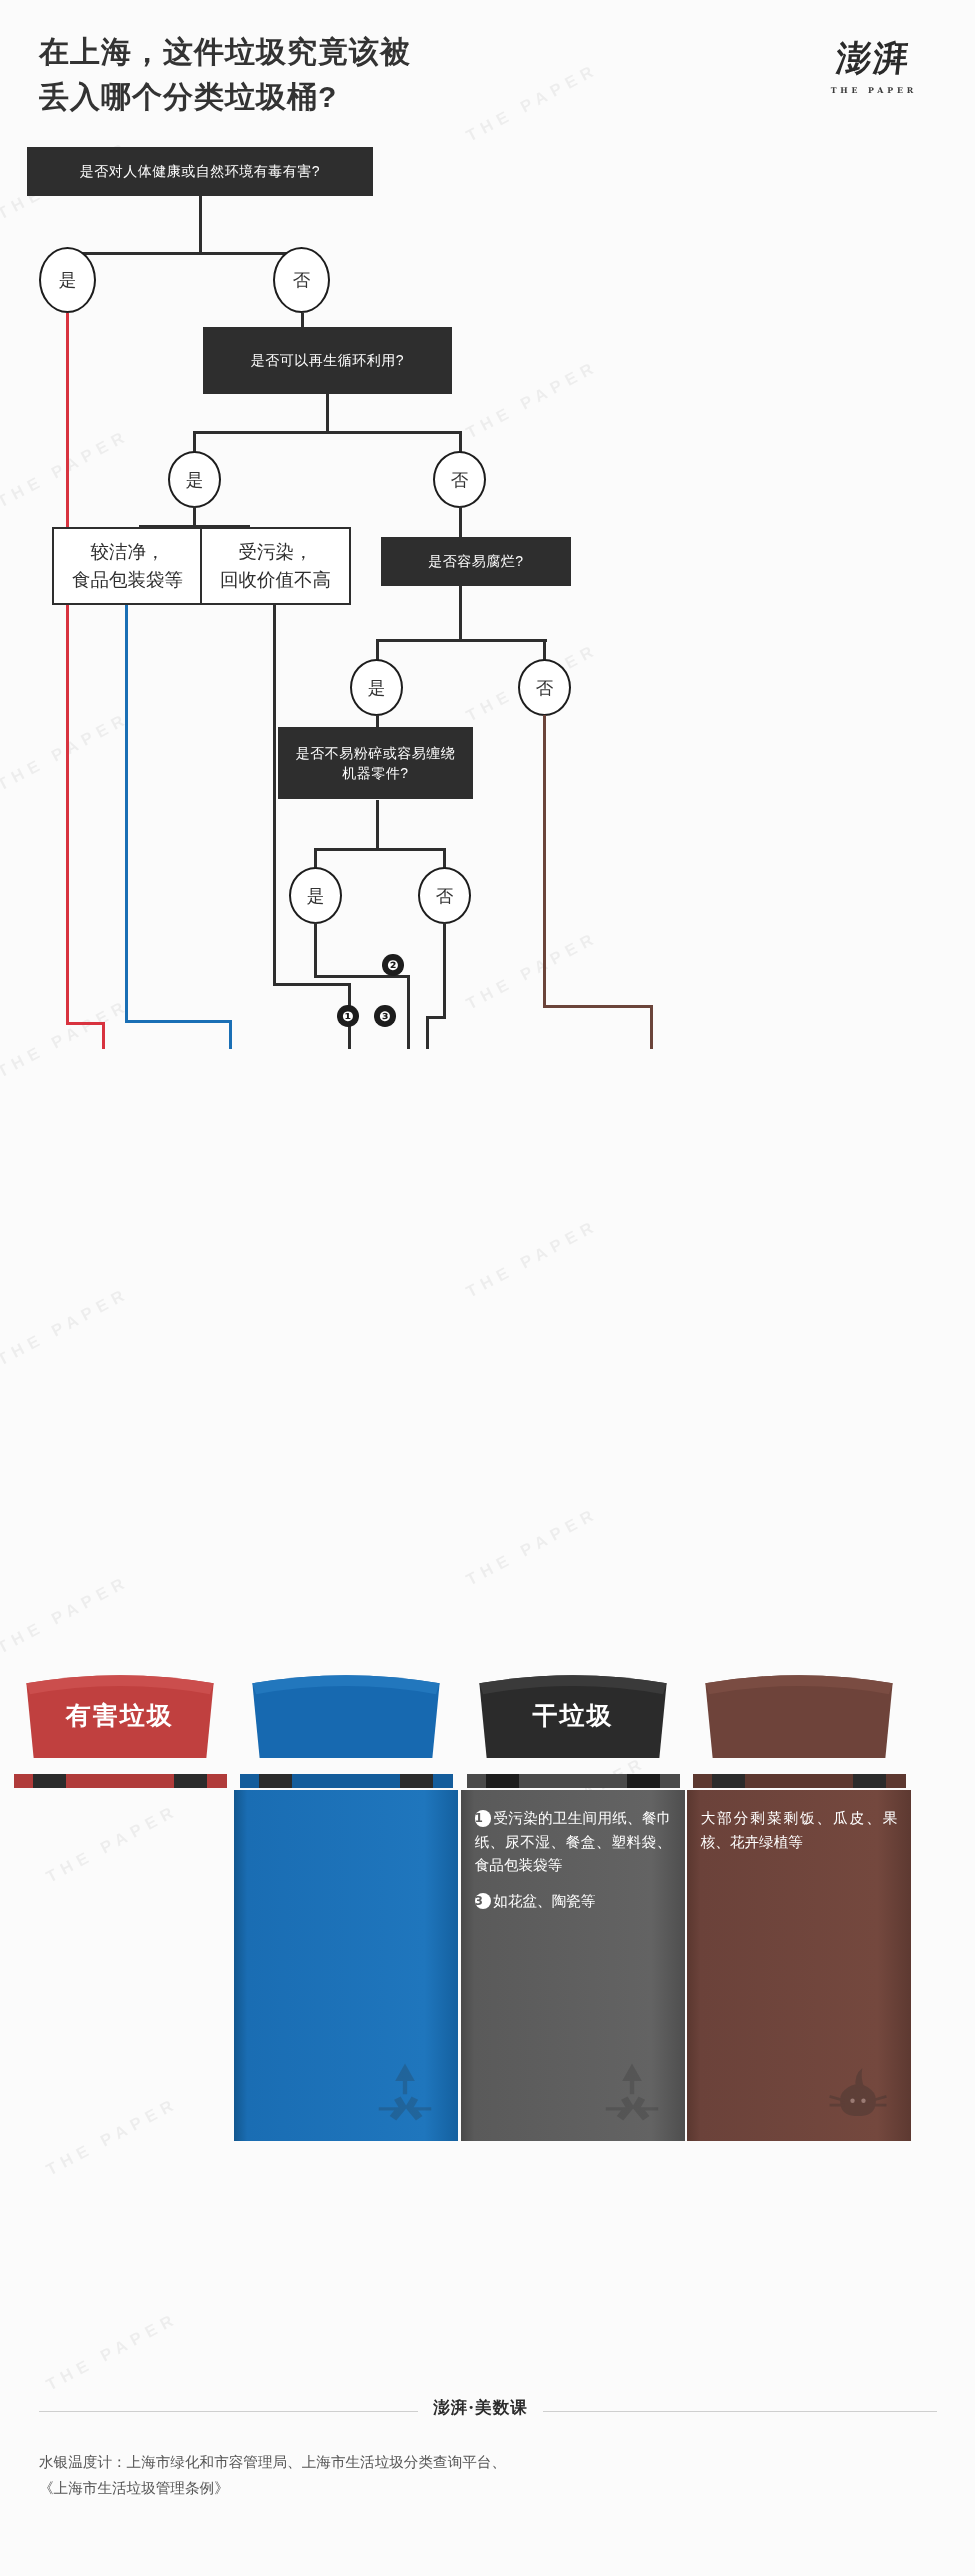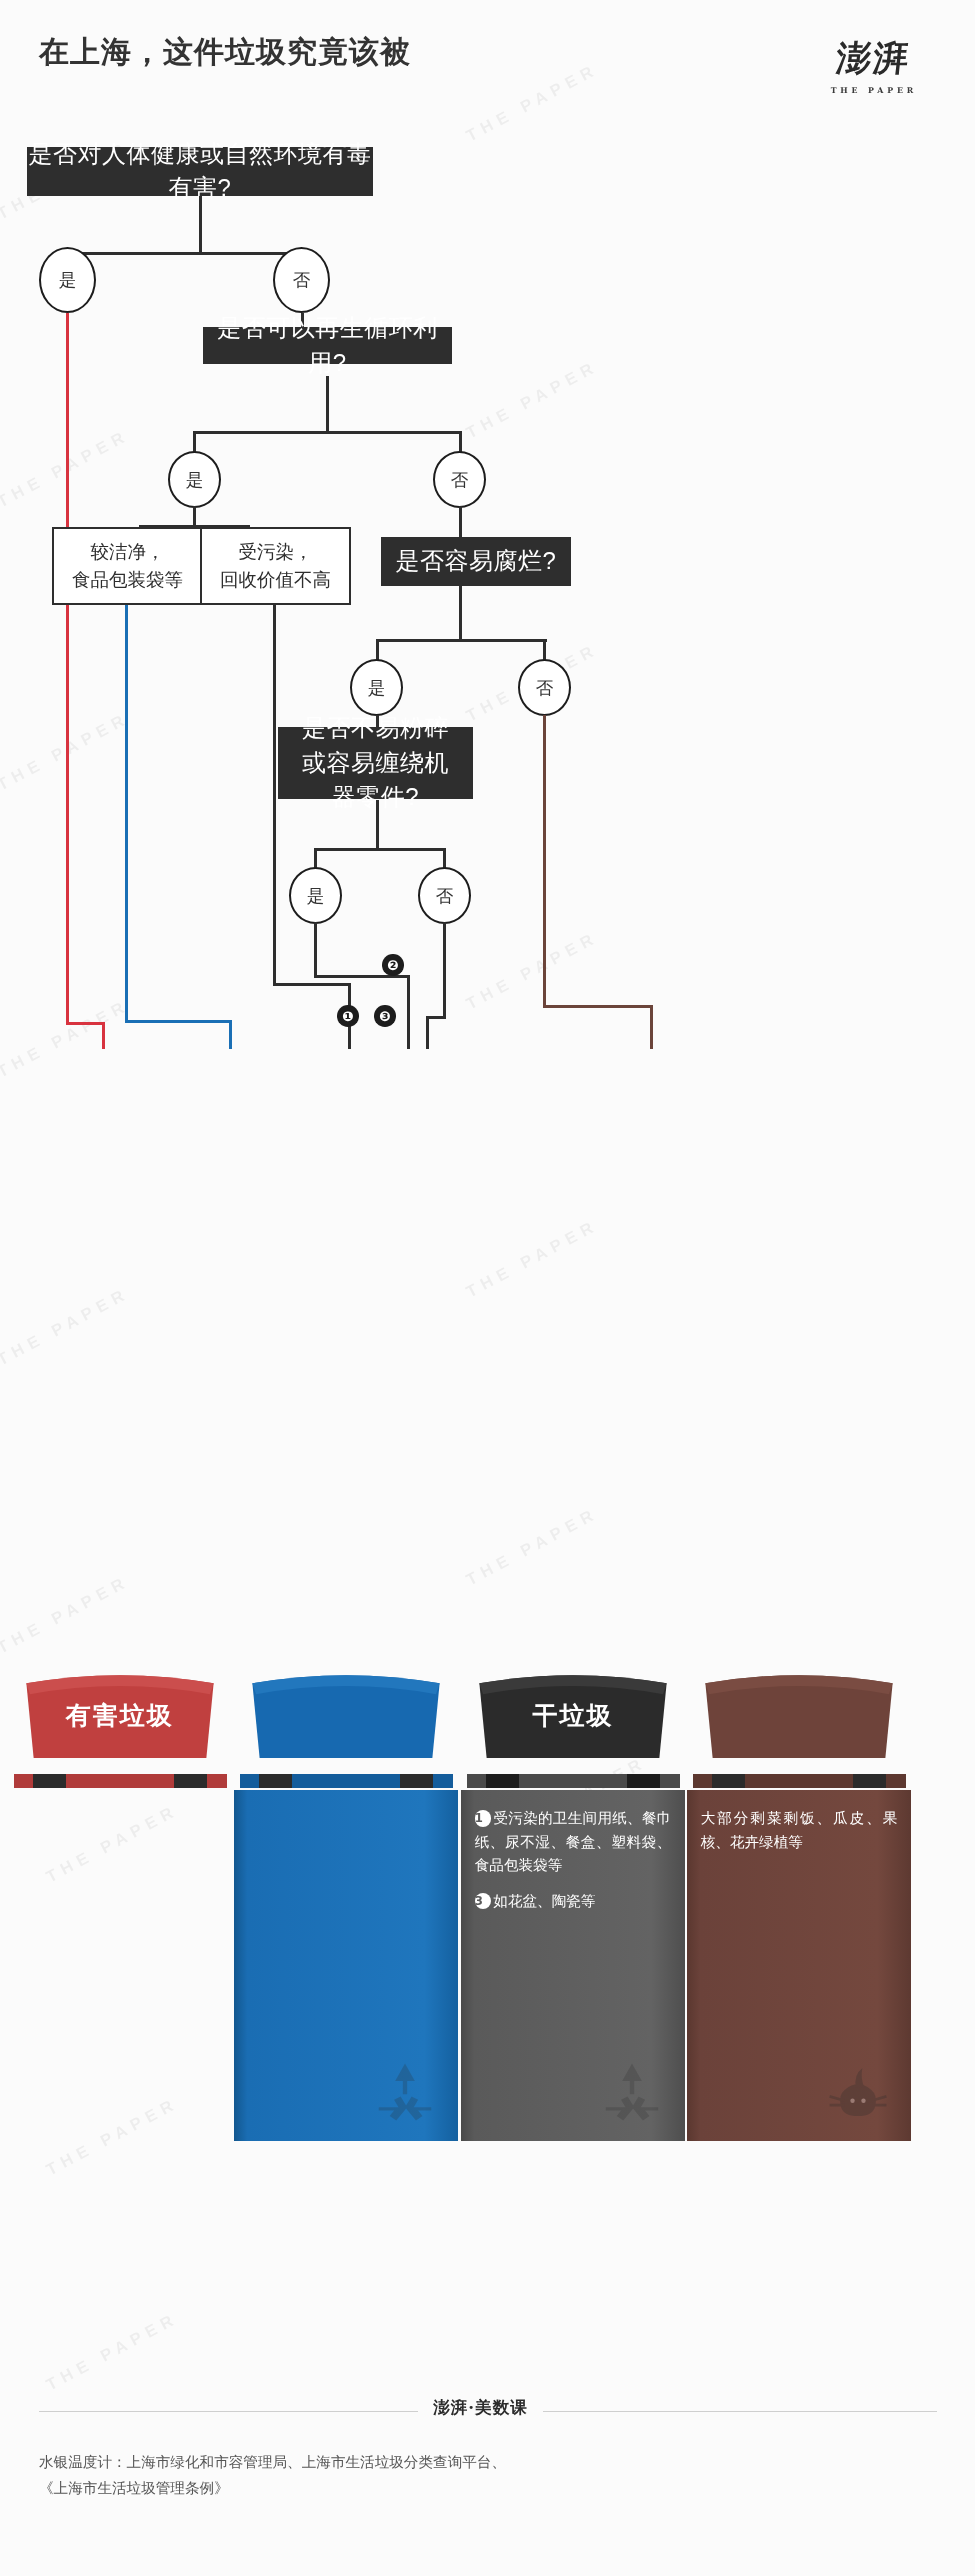--- a/index.html
+++ b/index.html
@@ -25,21 +25,21 @@
   .logo-mark { font-size: 35px; font-weight: 700; color: #2a2a2a;
                font-family: "DejaVu Serif", serif; letter-spacing: 2px;
                transform: skewX(-6deg); }
   .logo-sub { font-size: 7.8px; letter-spacing: 3.9px; color: #3a3a3a; font-weight: 700;
               margin-top: 3.9px; font-family: "DejaVu Serif", serif; }
 
   
   .flow { position: absolute; left: 0; top: 137px; width: 976px; height: 1532px; }
   .qbox { position: absolute; background: #2e2e2e; color: #ffffff;
           display: flex; align-items: center; justify-content: center;
-          text-align: center; font-size: 24px; font-weight: 500; line-height: 1.45;
+          text-align: center; font-size: 14px; font-weight: 500; line-height: 1.45;
           letter-spacing: 0.5px; }
   .wbox { position: absolute; background: #ffffff; border: 2.9px solid #2e2e2e;
           color: #2e2e2e; display: flex; align-items: center; justify-content: center;
           text-align: center; font-size: 18.5px; line-height: 1.5; }
   .node { position: absolute; border: 2.9px solid #1d1d1d; background: #ffffff;
           border-radius: 50%; display: flex; align-items: center; justify-content: center;
           color: #333333; font-size: 17.6px; }
   .ln { position: absolute; background: #2e2e2e; }
   .ln.h { height: 2.9px; }
   .ln.v { width: 2.9px; }
@@ -105,20 +105,21 @@
   <div class="wm" style="left:459px;  top:1537px;">THE PAPER</div>
   <div class="wm" style="left:39px;   top:1834px;">THE PAPER</div>
   <div class="wm" style="left:507px;  top:1786px;">THE PAPER</div>
   <div class="wm" style="left:39px;   top:2127px;">THE PAPER</div>
   <div class="wm" style="left:507px;  top:2069px;">THE PAPER</div>
   <div class="wm" style="left:39px;   top:2342px;">THE PAPER</div>
 
   <div class="header">
     <div class="title">
       <div>在上海，这件垃圾究竟该被</div>
+      <div>丢入哪个分类垃圾桶?</div>
     </div>
     <div class="logo">
       <div class="logo-mark">澎湃</div>
       <div class="logo-sub">THE PAPER</div>
     </div>
   </div>
 
   <div class="flow">
 
     <div class="qbox" style="left:27px; top:9.8px; width:346px; height:49px;">是否对人体健康或自然环境有毒有害?</div>
@@ -128,21 +129,21 @@
     <div class="ln v" style="left:301px; top:115px; height:22.4px;"></div>
 
     <div class="node" style="left:39px;  top:110px; width:57px; height:66px;">是</div>
     <div class="node" style="left:273px; top:110px; width:57px; height:66px;">否</div>
 
     <div class="ln v red" style="left:66px; top:176px; height:712px;"></div>
     <div class="ln h red" style="left:66px; top:885px; width:39px;"></div>
     <div class="ln v red" style="left:102px; top:885px; height:27px;"></div>
 
     <div class="ln v" style="left:301px; top:176px; height:37px;"></div>
-    <div class="qbox" style="left:203px; top:190px; width:249px; height:37px;">是否可以再生循环利用?</div>
+    <div class="qbox" style="left:203px; top:190px; width:249px; height:67px;">是否可以再生循环利用?</div>
     <div class="ln v" style="left:326px; top:239px; height:57px;"></div>
     <div class="ln h" style="left:193px; top:294px; width:268px;"></div>
     <div class="ln v" style="left:193px; top:294px; height:25px;"></div>
     <div class="ln v" style="left:459px; top:294px; height:25px;"></div>
 
     <div class="node" style="left:168px; top:314px; width:53px; height:57px;">是</div>
     <div class="node" style="left:433px; top:314px; width:53px; height:57px;">否</div>
 
     <div class="ln v" style="left:193px; top:369px; height:21.5px;"></div>
     <div class="ln h" style="left:139px; top:388px; width:111px;"></div>

